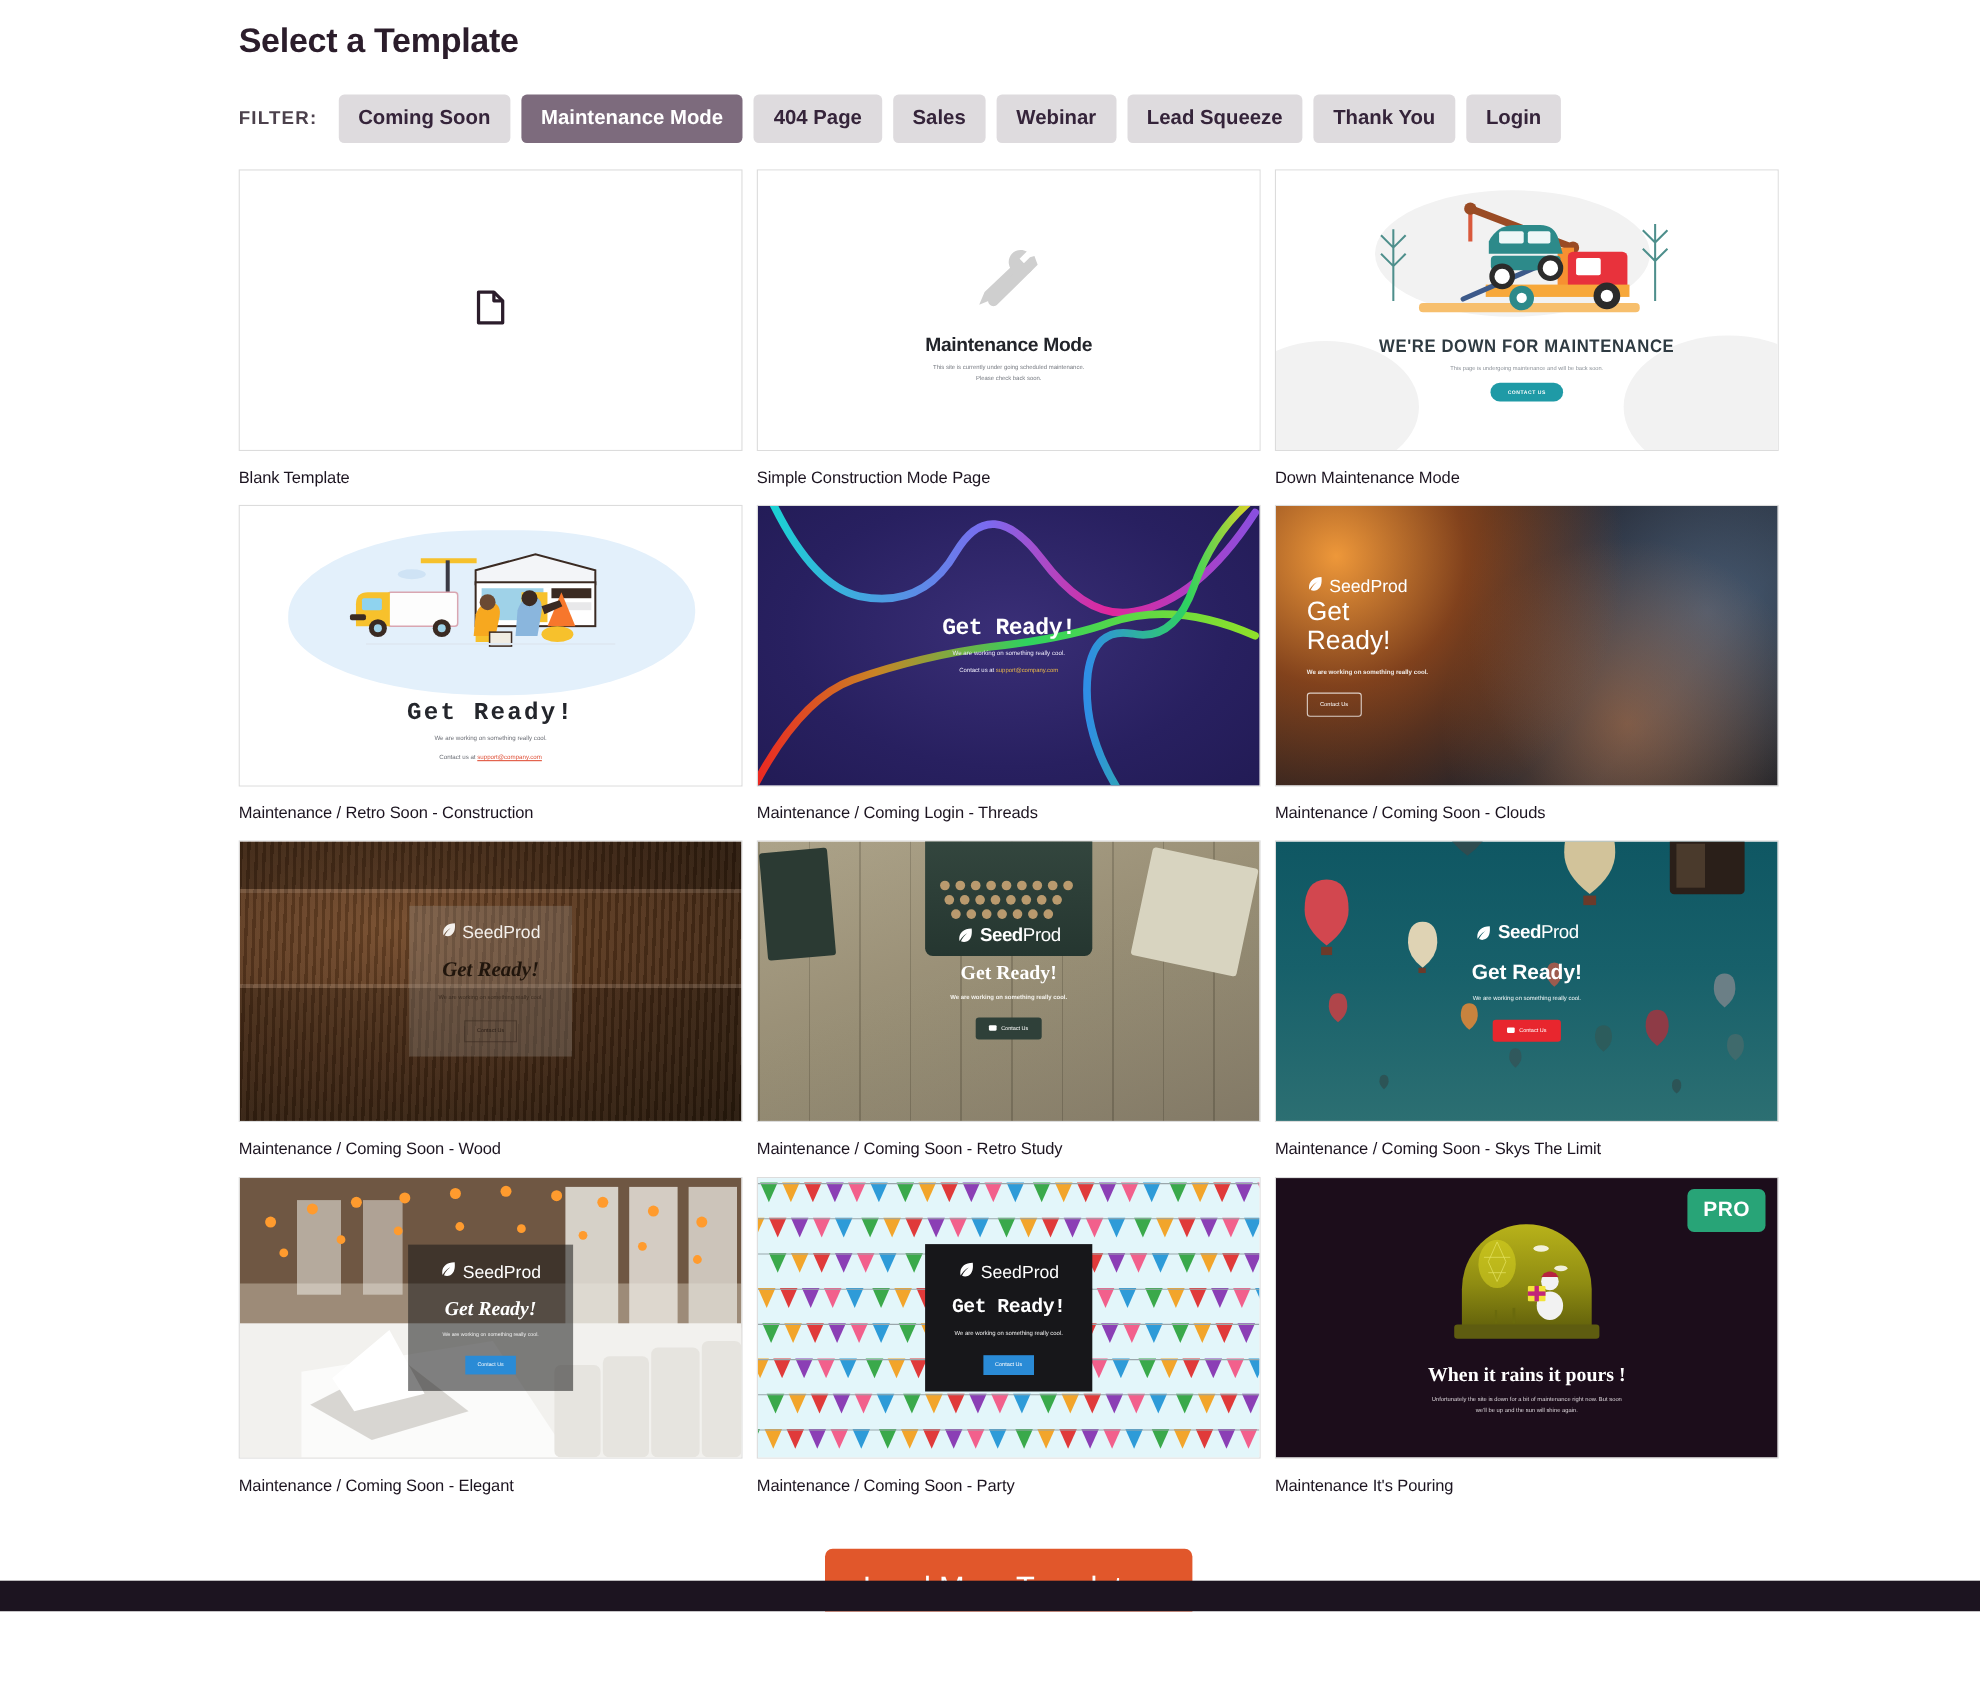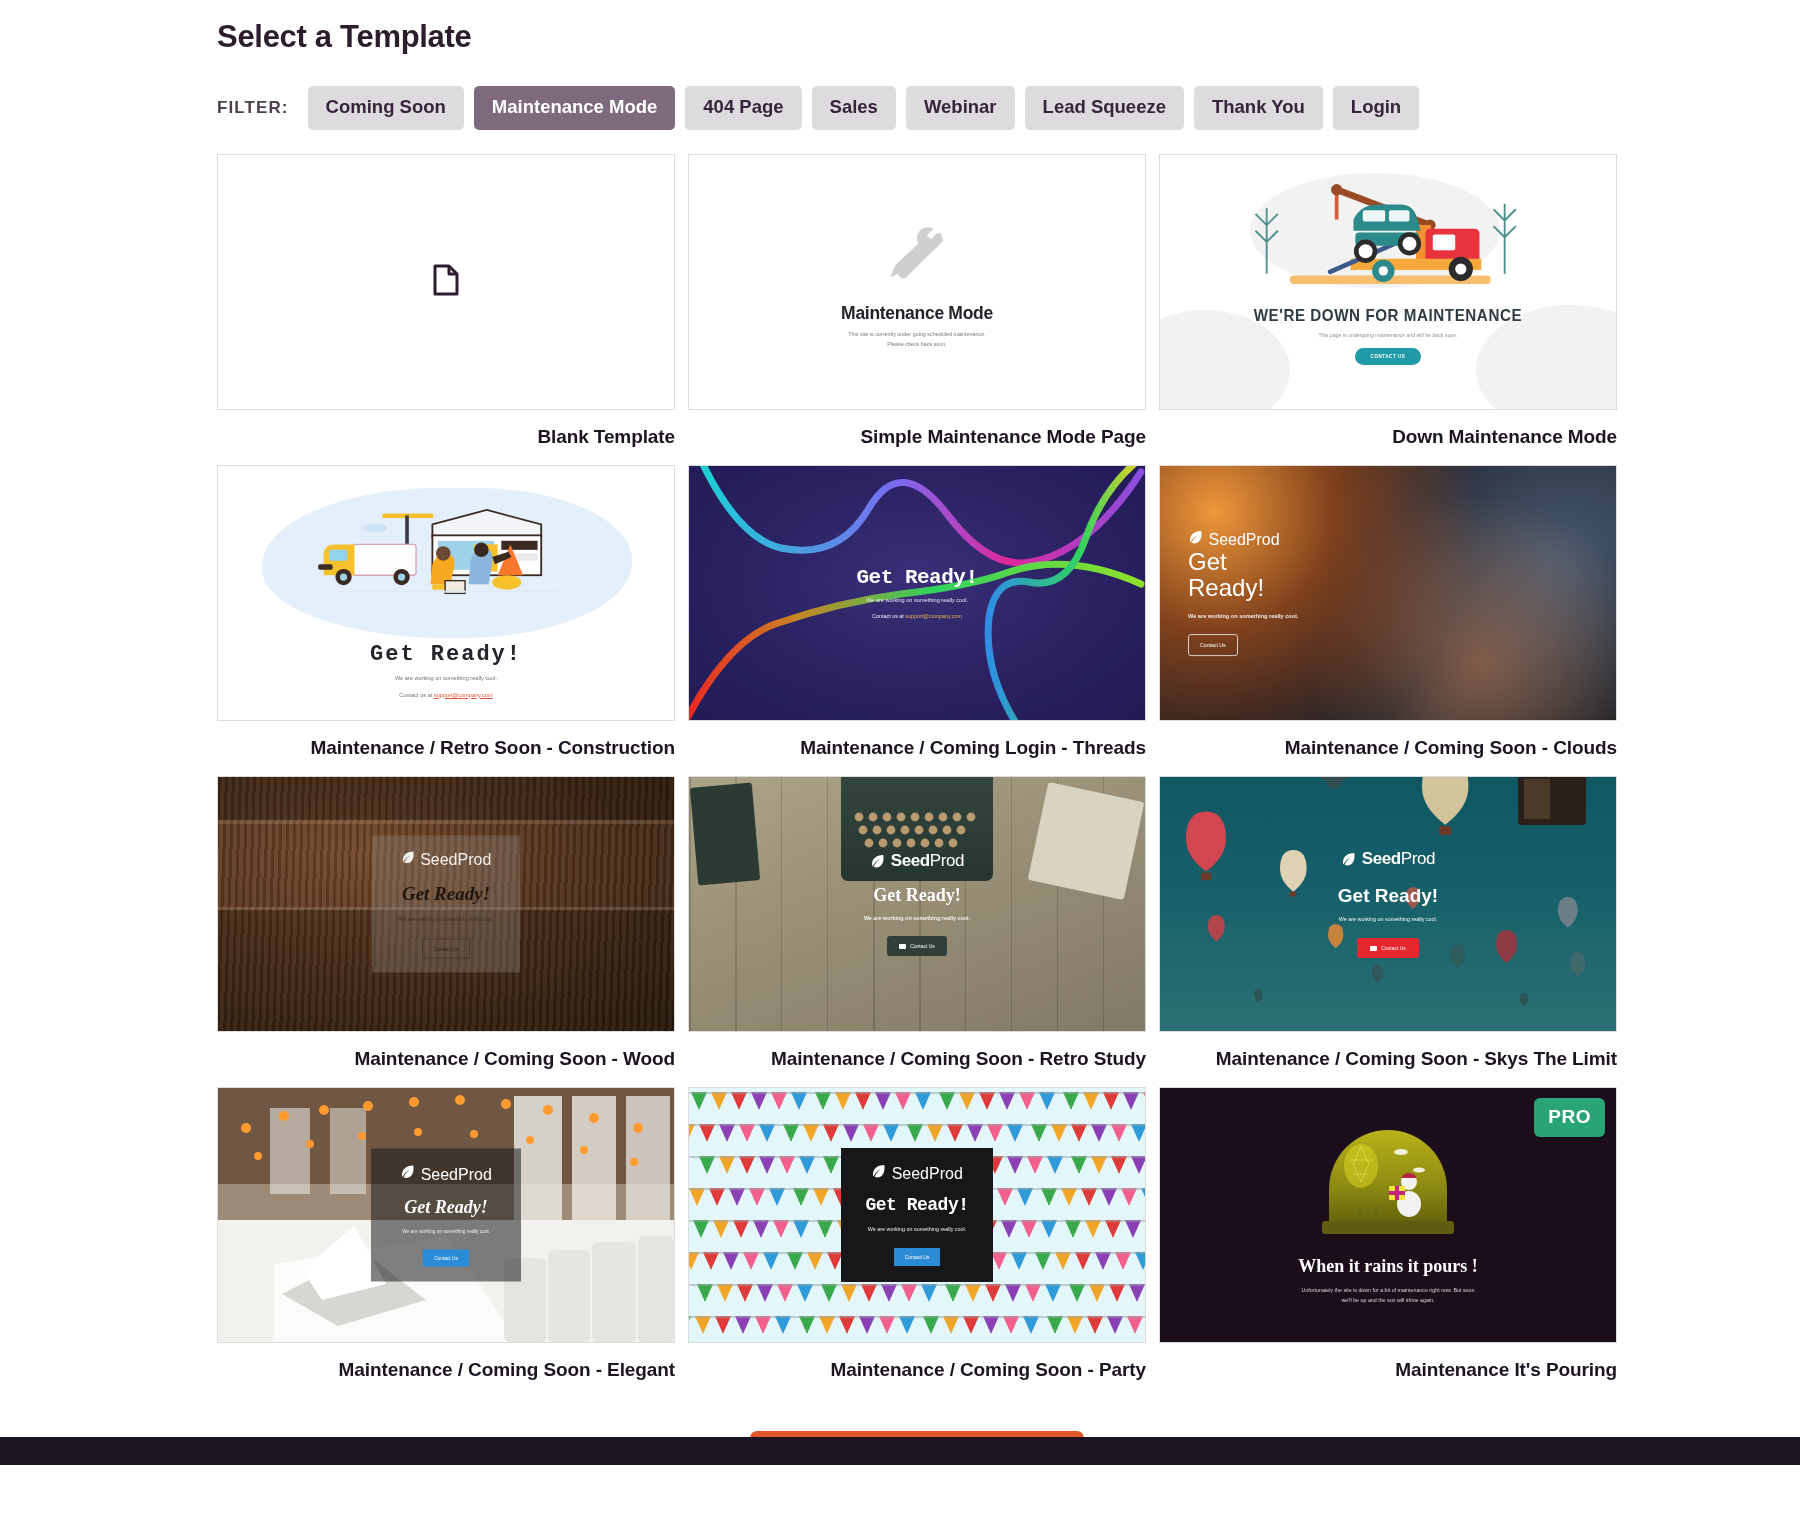--- a/index.html
+++ b/index.html
@@ -45,22 +45,22 @@
   .thumb {
     position: relative;
     width: 458px; height: 256px;
     border: 1px solid #dcdcdc; background: #fff;
     overflow: hidden;
     cursor: pointer;
   }
   .thumb-inner { position: absolute; inset: 0; overflow: hidden; }
   .card-title {
     margin: 14px 0 0 0;
-    font-size: 19px; font-weight: 700; color: #1c1420;
-    line-height: 1.42; letter-spacing: -0.1px; text-align: right;
+    font-size: 15px; font-weight: 400; color: #1c1420;
+    line-height: 1.42; letter-spacing: -0.1px;
   }
   .pro-badge {
     position: absolute; top: 10px; right: 11px;
     background: #28a477; color: #fff;
     font-size: 19px; font-weight: 700; letter-spacing: .5px;
     padding: 8px 14px 9px; border-radius: 6px; z-index: 20;
   }
 
   
   .mini { position:absolute; inset:0; display:flex; flex-direction:column;
@@ -254,21 +254,21 @@
                 </svg>
               </div>
               <div class="simple-h">Maintenance Mode</div>
               <div class="simple-p">
                 <div>This site is currently under going scheduled maintenance.</div>
                 <div>Please check back soon.</div>
               </div>
             </div>
           </div>
         </div>
-        <div class="card-title">Simple Maintenance Mode Page</div>
+        <div class="card-title">Simple Construction Mode Page</div>
       </div>
 
       <div class="card">
         <div class="thumb">
           <div class="thumb-inner">
             <div class="dm-bg"></div>
             <div class="dm-blob" style="left:90px;top:18px;width:250px;height:115px;"></div>
             <div class="dm-blob" style="left:-40px;top:155px;width:170px;height:120px;"></div>
             <div class="dm-blob" style="right:-50px;top:150px;width:190px;height:130px;"></div>
             <svg viewBox="0 0 320 150" width="300" height="140" style="position:absolute;left:50%;top:16px;transform:translateX(-50%);">

